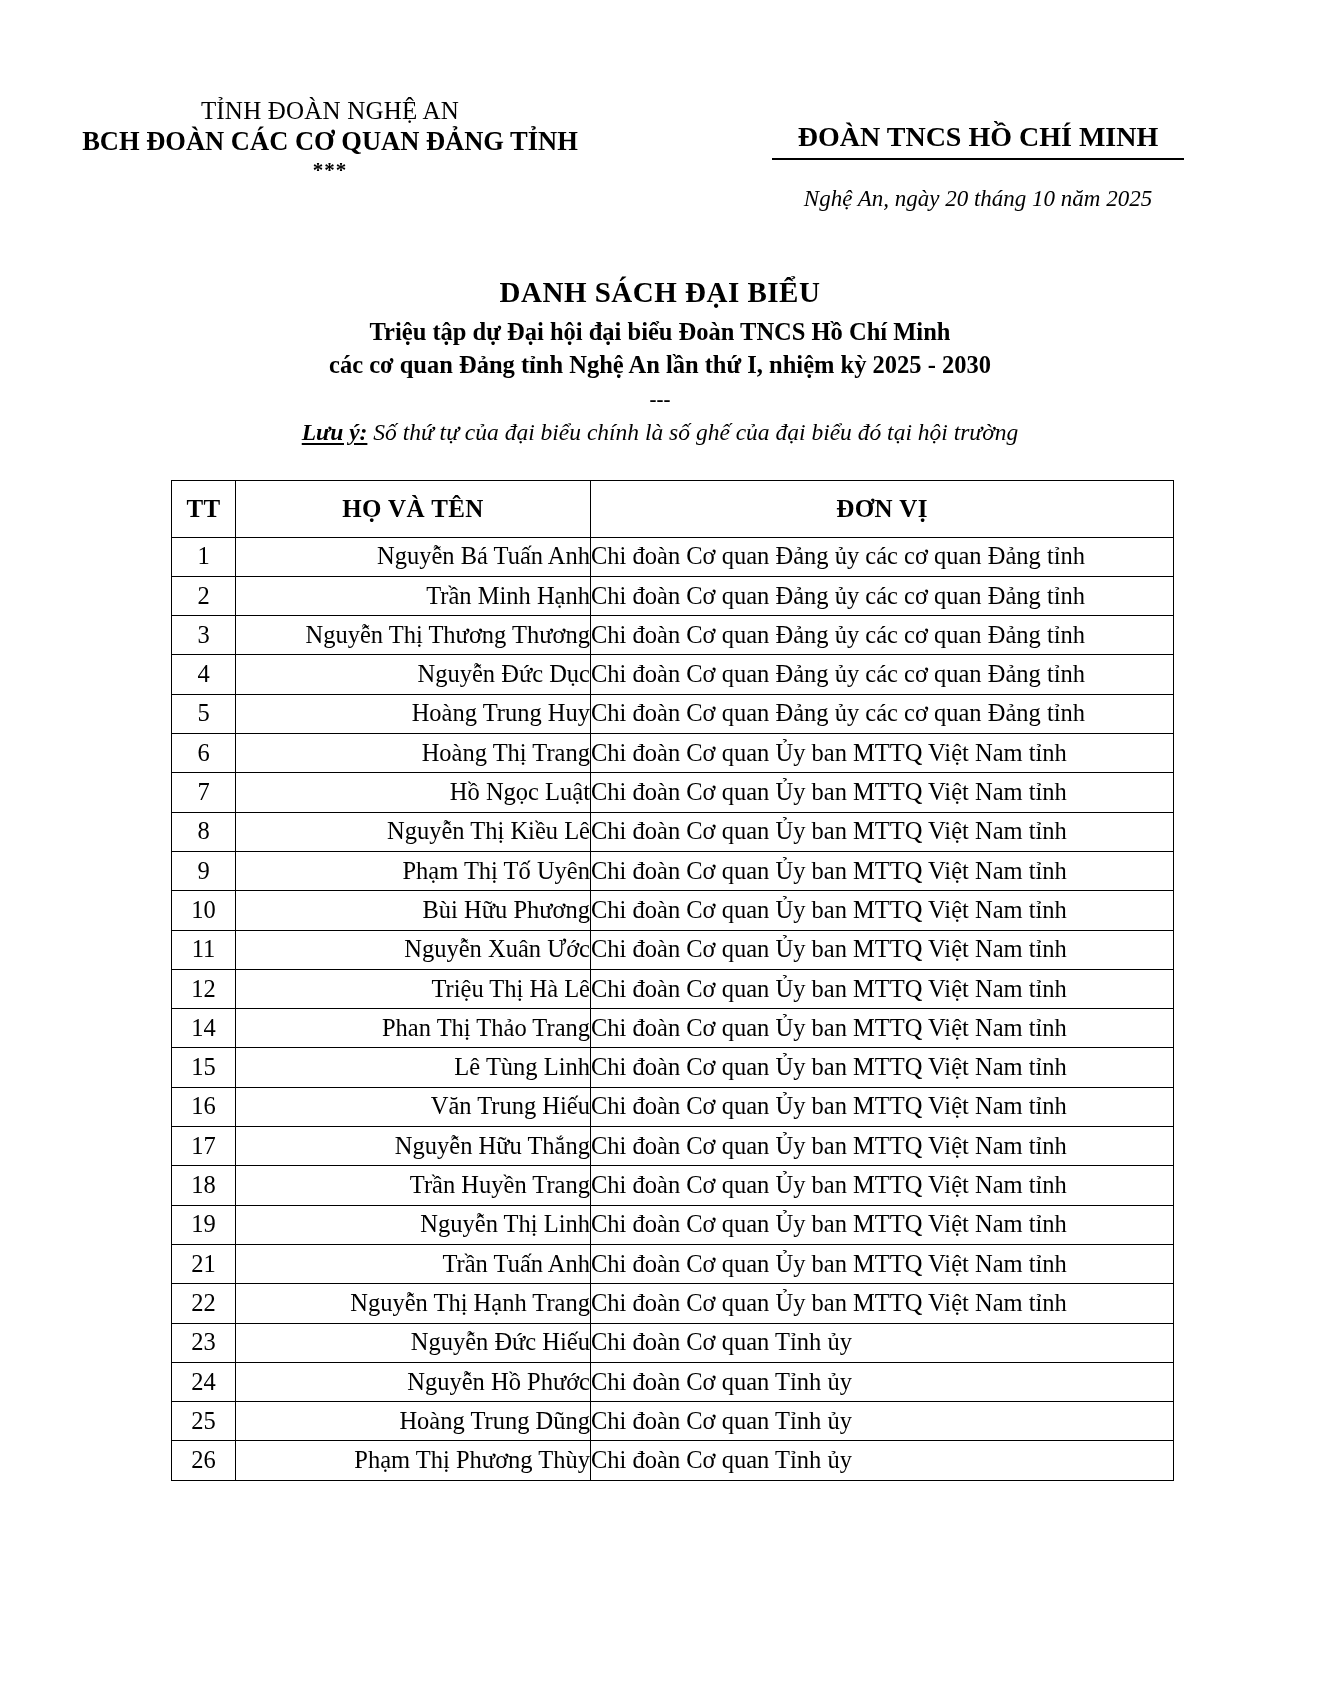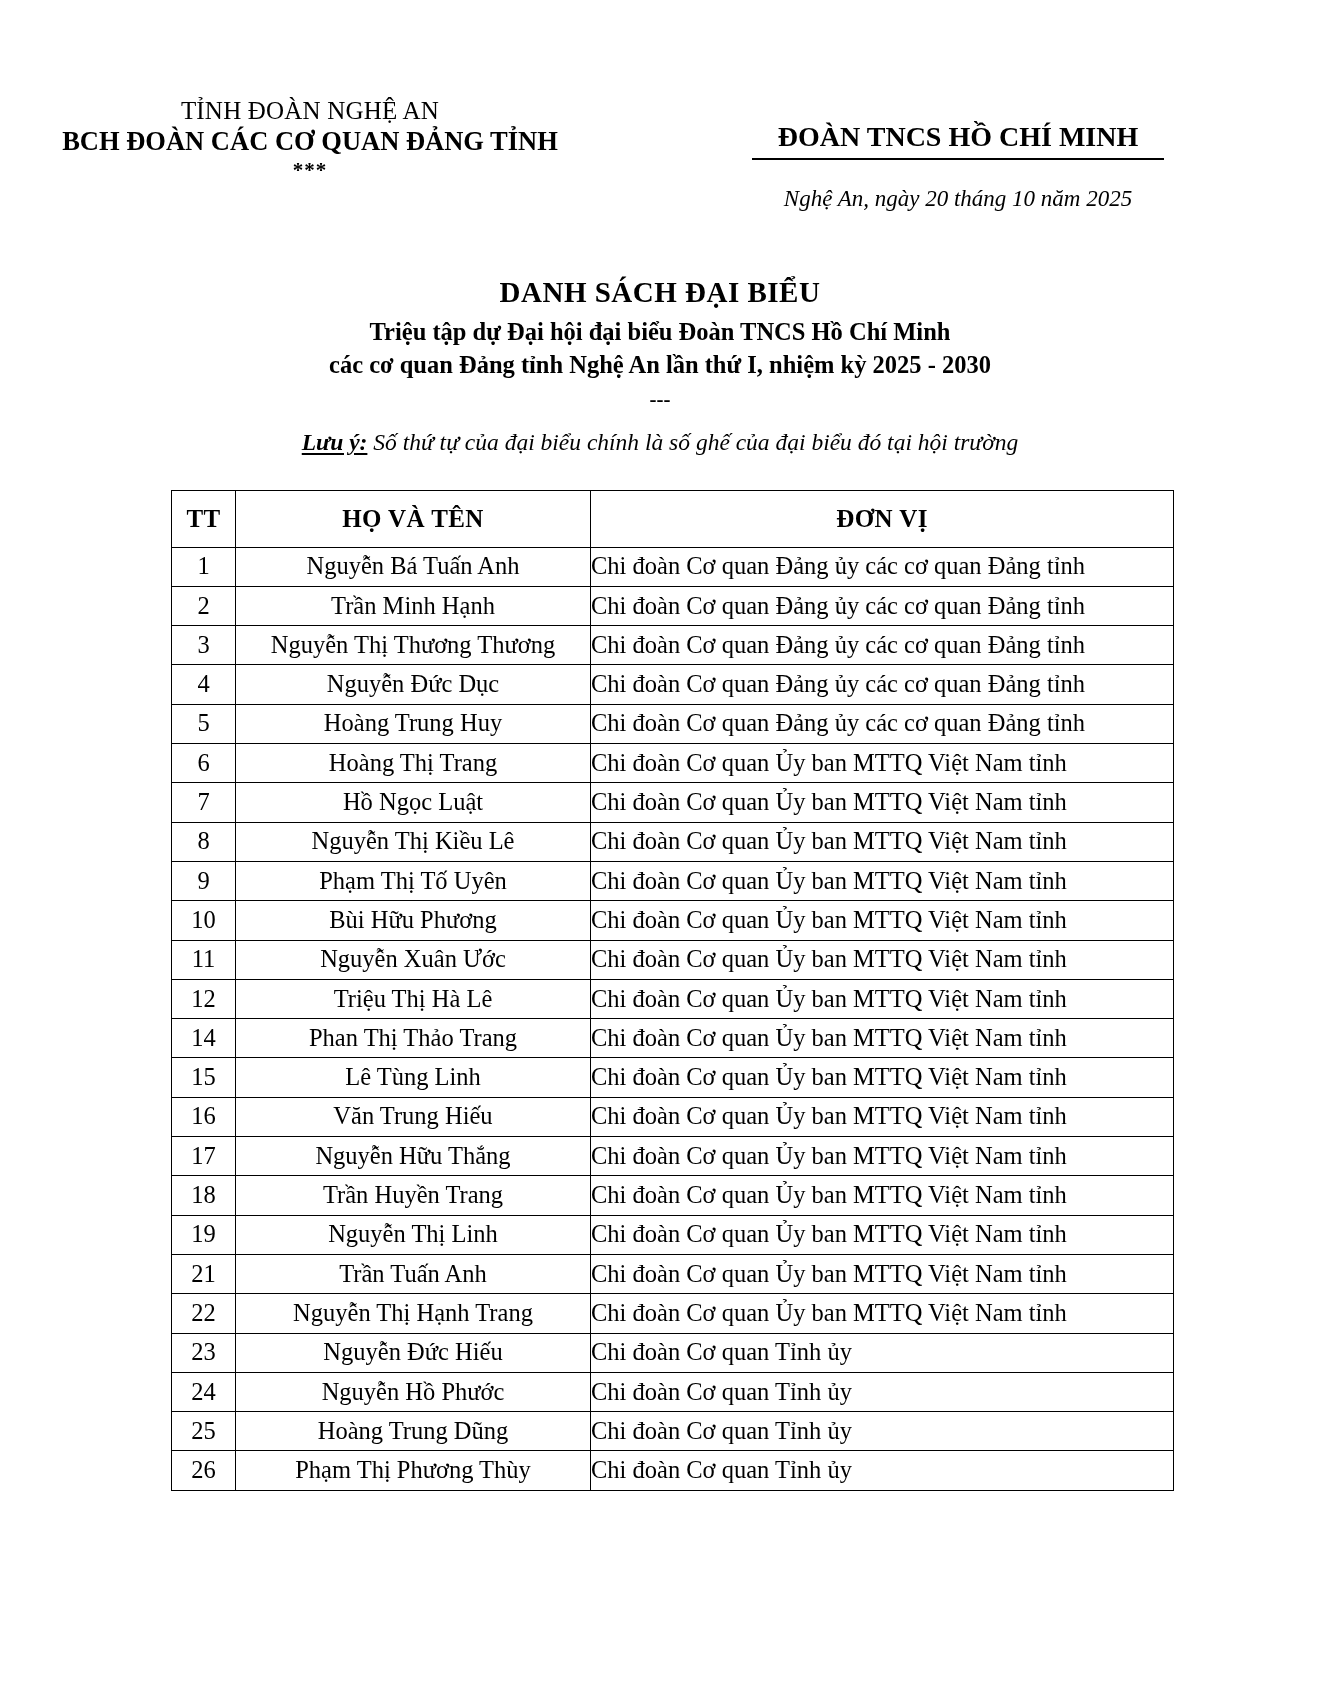--- a/index.html
+++ b/index.html
@@ -27,20 +27,21 @@
   
   .header {
     display: flex;
     flex-direction: row;
     align-items: flex-start;
     padding-top: 96px;
   }
   .header-left {
     width: 620px;
     text-align: center;
+    padding-left: 20px;
   }
   .header-right {
     width: 660px;
     text-align: center;
     padding-left: 8px;
   }
   .org-line1 {
     font-size: 25px;
     letter-spacing: 0.2px;
     line-height: 1.18;
@@ -101,21 +102,21 @@
   .dashes {
     font-size: 21px;
     font-weight: bold;
     line-height: 1.1;
     margin-top: 6px;
     letter-spacing: 0px;
   }
   .note-line {
     font-size: 23.5px;
     font-style: italic;
-    margin-top: 18px;
+    margin-top: 8px;
     white-space: nowrap;
   }
   .note-label {
     font-weight: bold;
     font-style: italic;
     text-decoration: underline;
     text-underline-offset: 3px;
   }
 
   
@@ -148,21 +149,21 @@
   }
   table.delegates tbody td {
     height: 38.3px;
     font-size: 24.5px;
     line-height: 1.1;
   }
   td.tt {
     text-align: center;
   }
   td.name {
-    text-align: center;
+    text-align: right;
     padding-left: 13px;
   }
   td.unit {
     text-align: left;
     padding-left: 12px;
     margin-left: 44px;
   }
 </style>
 </head>
 <body>

